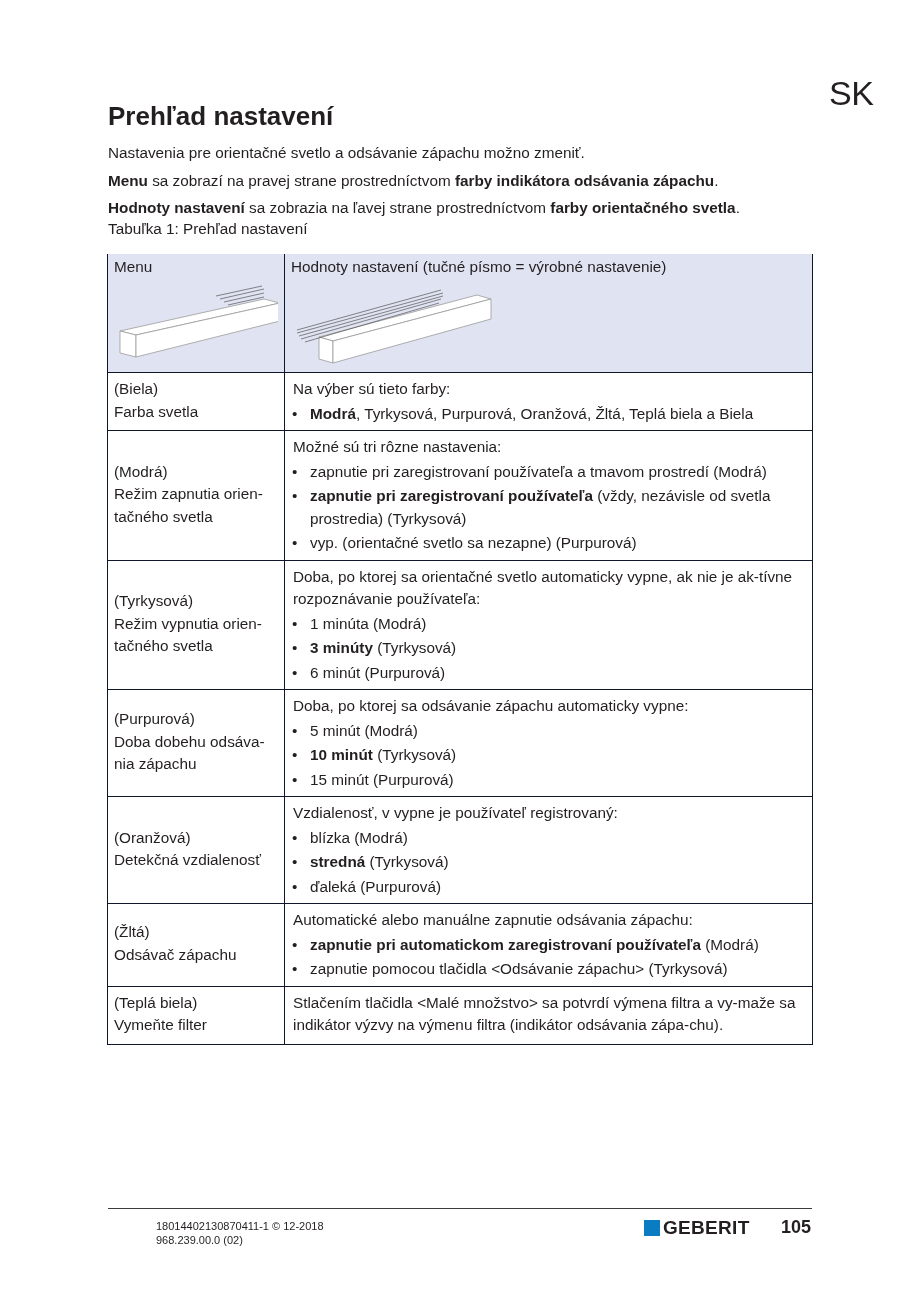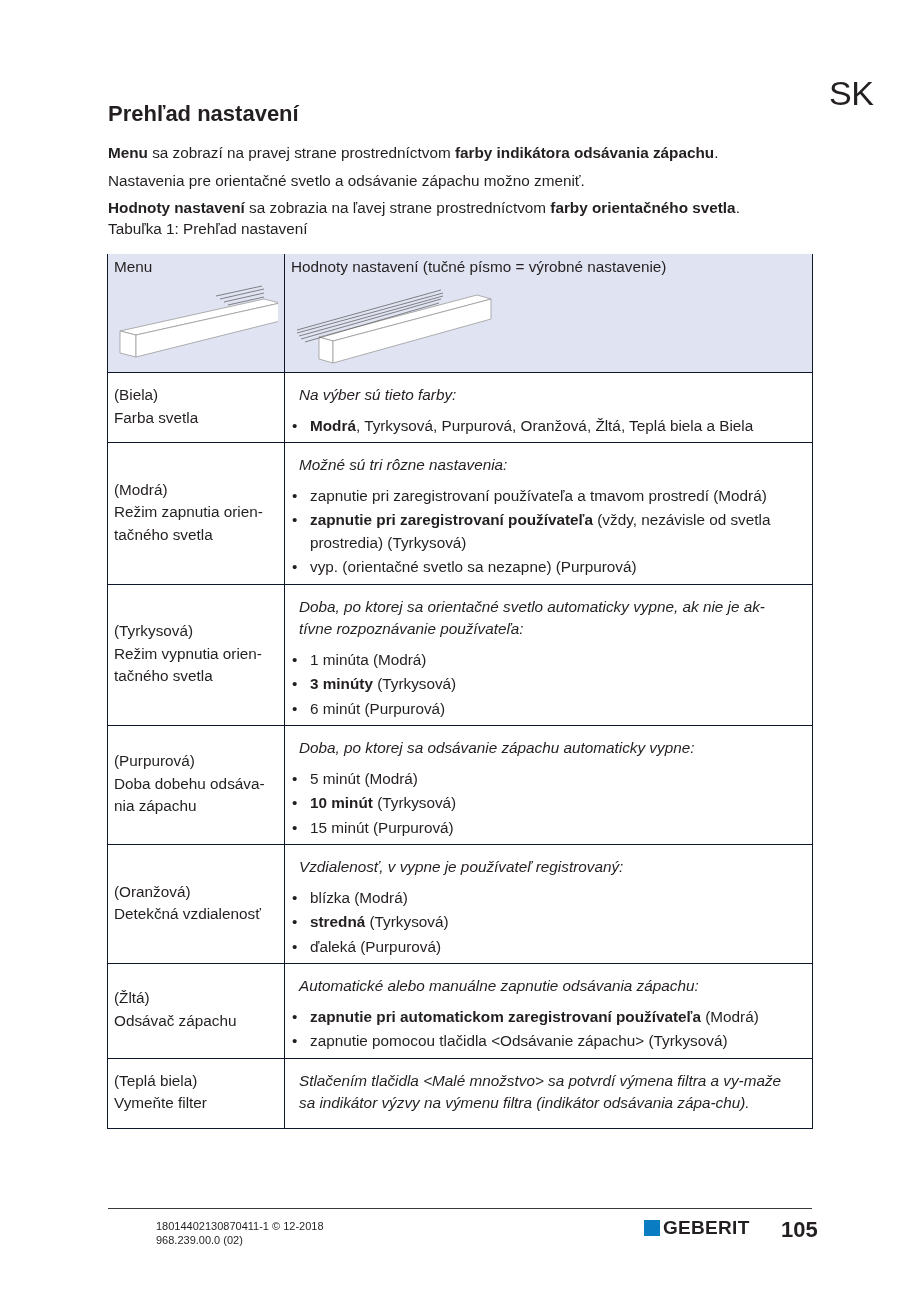--- a/index.html
+++ b/index.html
@@ -6,21 +6,21 @@
   body {
     width: 920px; height: 1290px; position: relative; overflow: hidden;
     font-family: "Liberation Sans", sans-serif; color: #231f20;
   }
   .lang-tag {
     position: absolute; left: 829px; top: 74px;
     font-size: 34px; font-weight: 400; letter-spacing: -0.5px;
   }
   .page-title {
     position: absolute; left: 108px; top: 101px;
-    font-size: 22px; font-weight: 700; margin: 0;
+    font-size: 26px; font-weight: 700; margin: 0;
   }
   .intro {
     position: absolute; left: 108px; top: 139px; width: 710px;
     font-size: 15.3px; line-height: 27.5px;
   }
   .intro p { margin: 0; }
   .intro b { font-weight: 700; }
   .caption { position: absolute; left: 108px; top: 220px; font-size: 15.3px; }
 
   table.settings {
@@ -35,49 +35,49 @@
     background: #e0e4f2; border-top: none; height: 111px; vertical-align: top;
     padding-top: 2px;
   }
   table.settings tr.header td.col-menu { vertical-align: top; }
   .illus { display: block; margin-top: 6px; }
   ul.opts { list-style: none; margin: 0; padding: 0; }
   ul.opts li { position: relative; padding-left: 19px; margin-top: 2px; }
   ul.opts li::before {
     content: "\2022"; position: absolute; left: 1px; top: 0;
   }
-  .lead { margin: 8px; font-style: italic; }
+  .lead { margin: 2px; }
   b { font-weight: 700; }
 
   .footer-rule {
     position: absolute; left: 108px; top: 1208px; width: 704px; height: 1px;
     background: #3a3a3a;
   }
   .footer-left {
     position: absolute; left: 108px; top: 1219px;
     font-size: 11px; line-height: 14px; margin-left: 48px;
   }
   .footer-brand {
     position: absolute; left: 644px; top: 1217px; display: flex; align-items: center;
   }
   .brand-square { width: 16px; height: 16px; background: #0a7cc1; margin-right: 3px; }
   .brand-name { font-size: 19px; font-weight: 700; letter-spacing: 0.3px; }
   .page-number {
-    position: absolute; left: 781px; top: 1217px; font-size: 22px; font-weight: 700;
+    position: absolute; left: 781px; top: 1217px; font-size: 18px; font-weight: 700;
   }
 </style>
 </head>
 <body>
 
 <div class="lang-tag">SK</div>
 <h1 class="page-title">Prehľad nastavení</h1>
 
 <div class="intro">
+  <p>Nastavenia pre orientačné svetlo a odsávanie zápachu možno zmeniť.</p>
   <p><b>Menu</b><span> sa zobrazí na pravej strane prostredníctvom </span><b>farby indikátora odsávania zápachu</b><span>.</span></p>
-  <p>Nastavenia pre orientačné svetlo a odsávanie zápachu možno zmeniť.</p>
   <p><b>Hodnoty nastavení</b><span> sa zobrazia na ľavej strane prostredníctvom </span><b>farby orientačného svetla</b><span>.</span></p>
 </div>
 
 <div class="caption">Tabuľka 1: Prehľad nastavení</div>
 
 <table class="settings">
   <tbody>
       <tr class="header">
     <td class="col-menu">
       <div>Menu</div>

